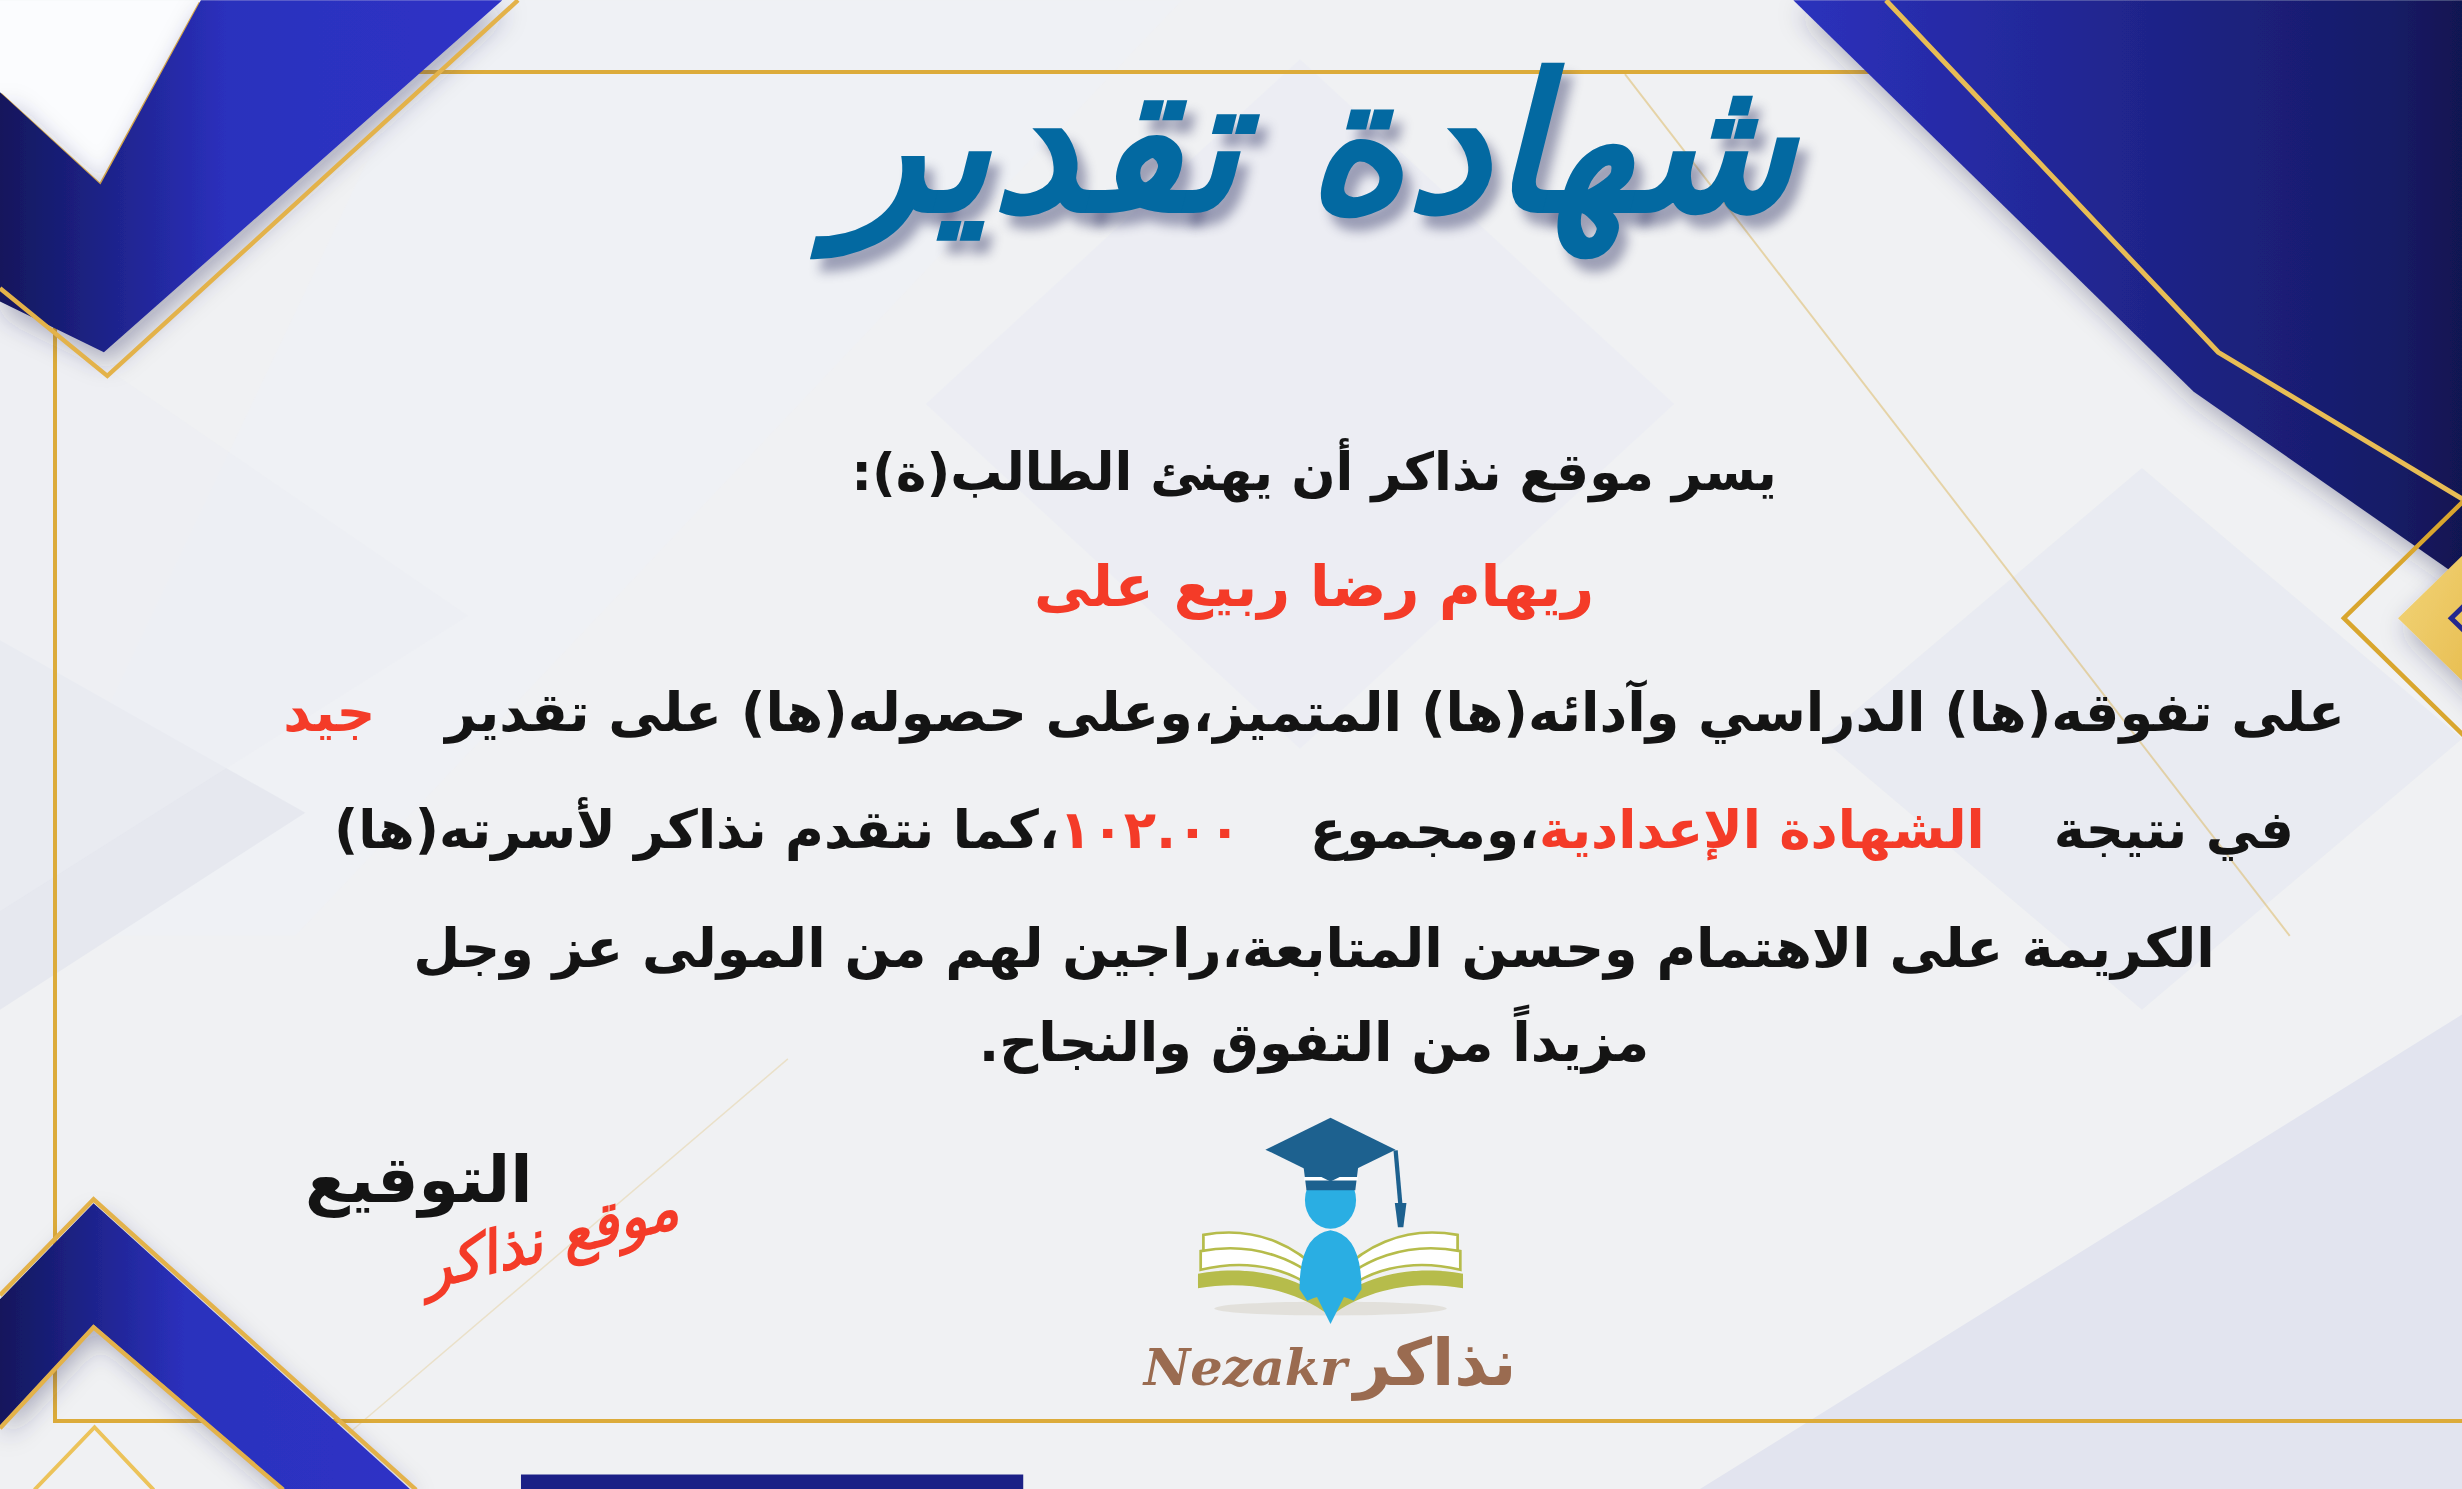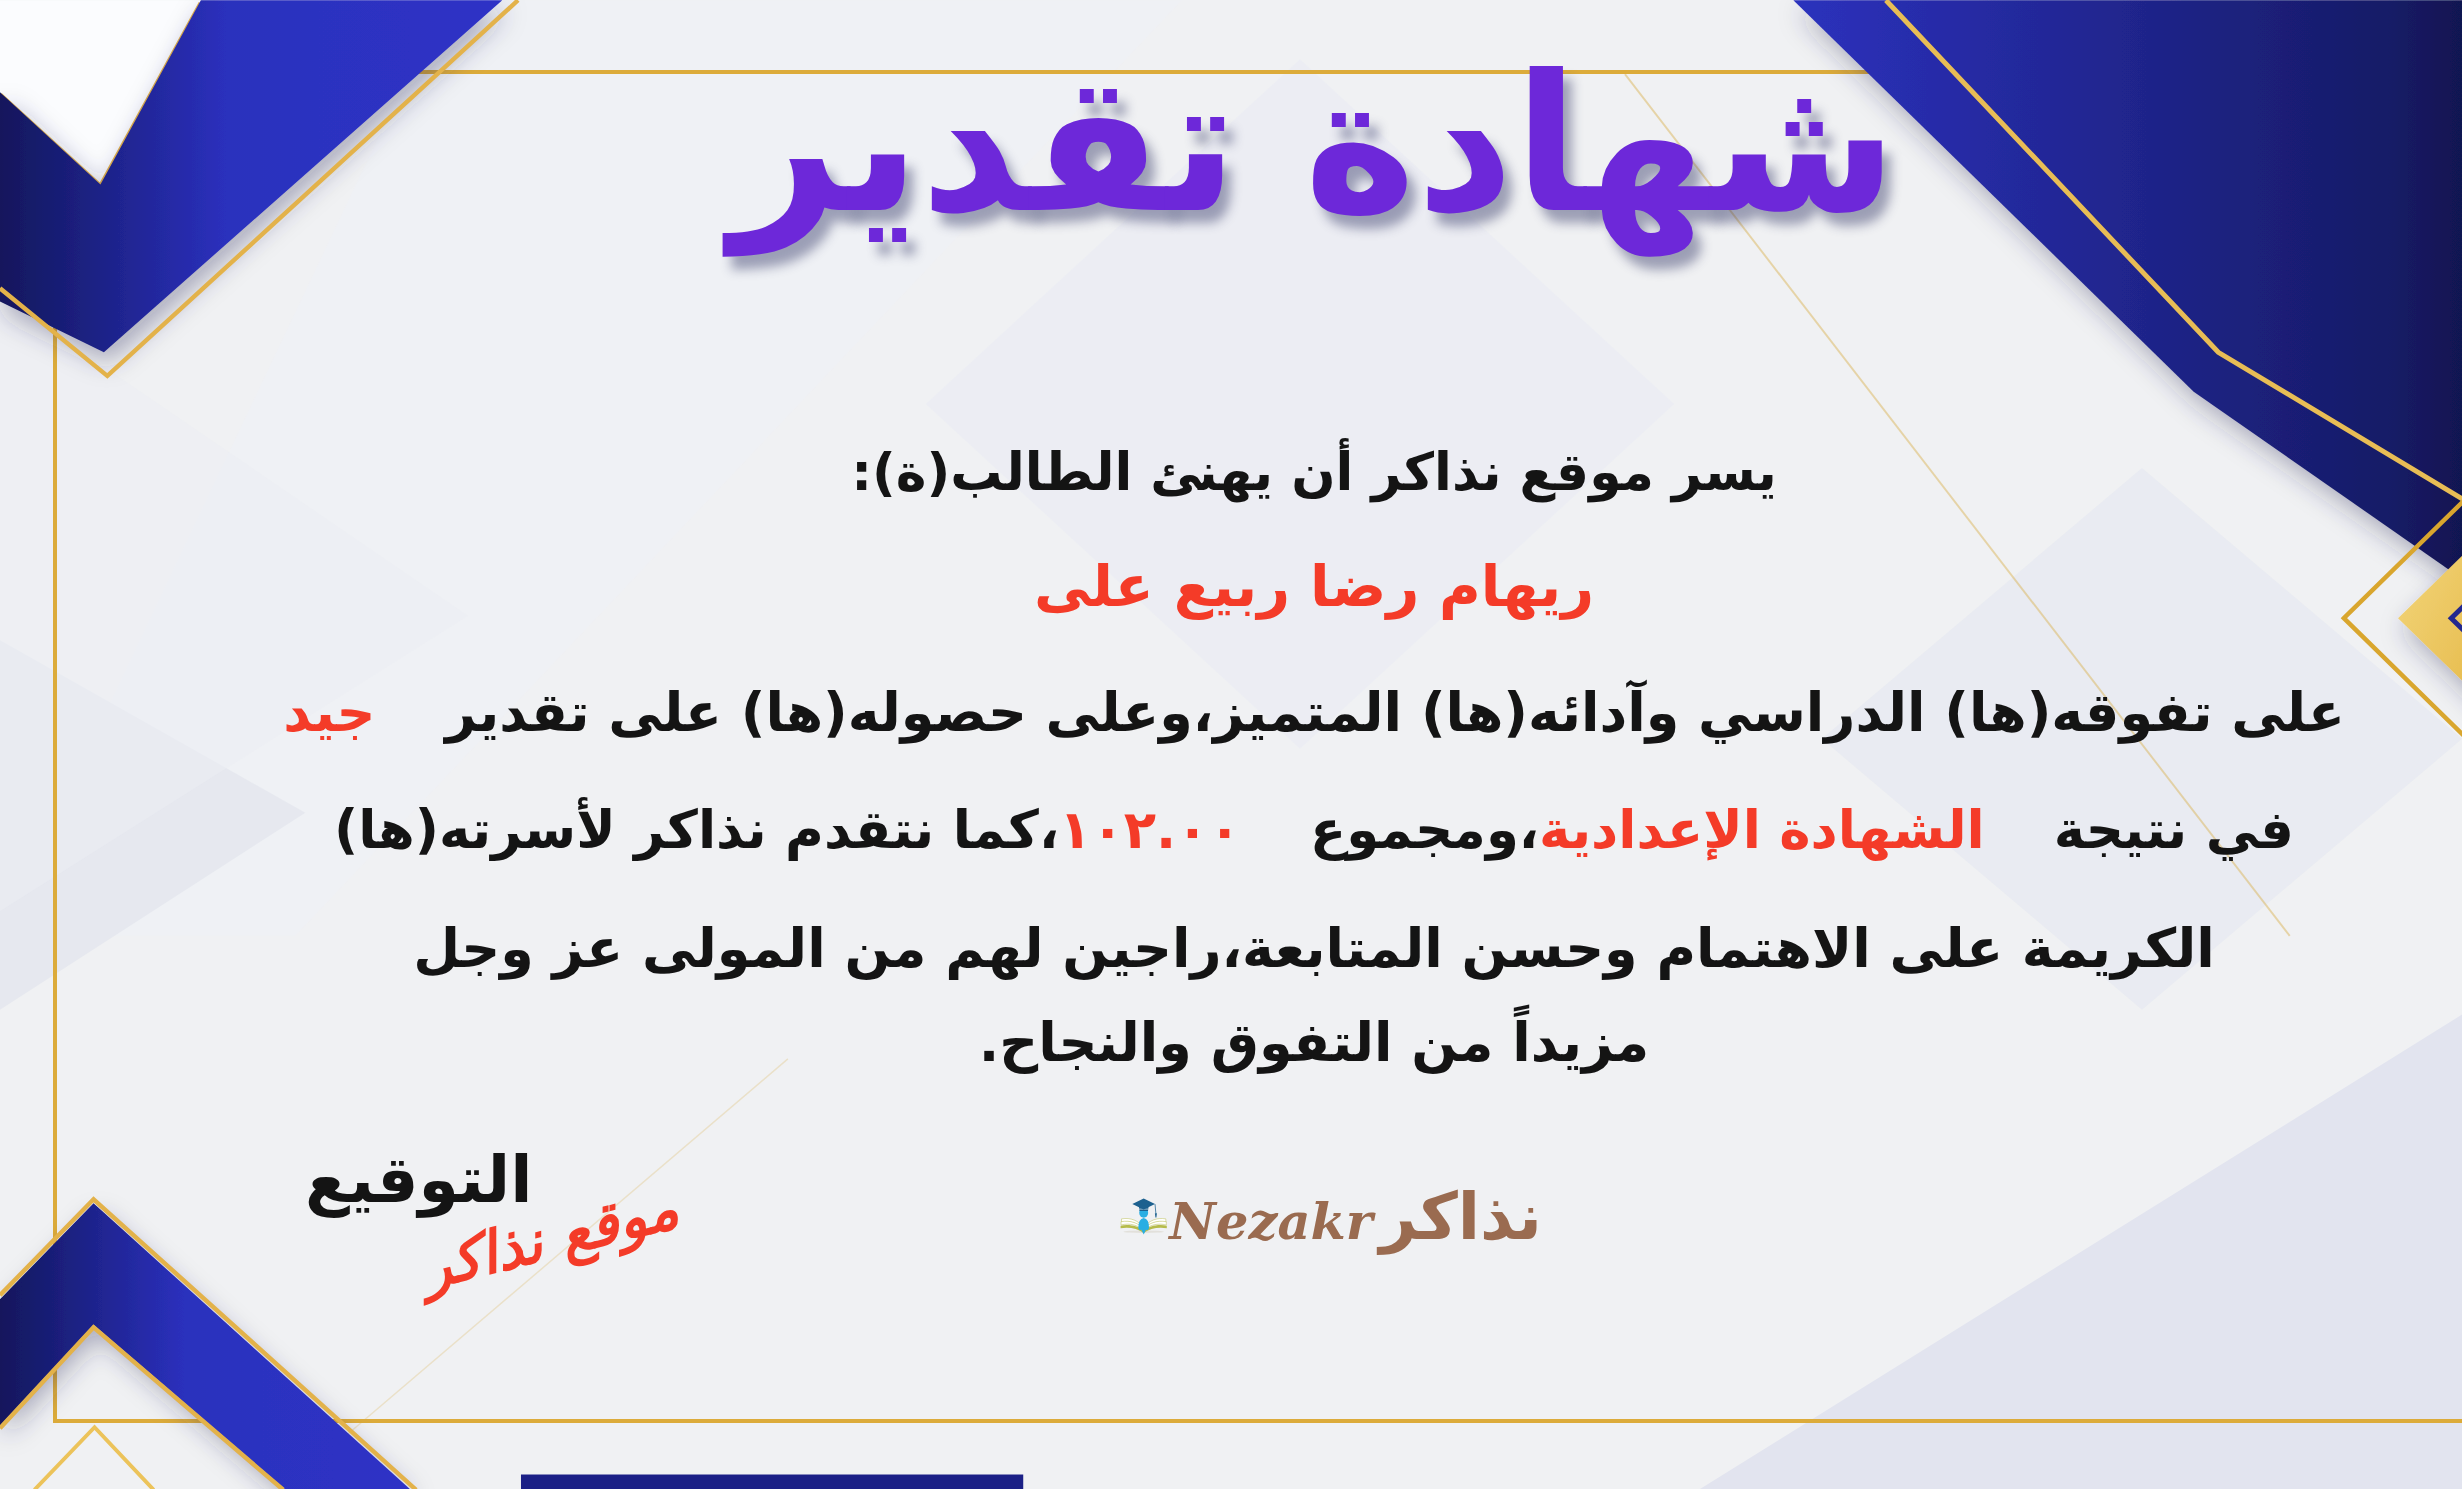--- a/index.html
+++ b/index.html
@@ -16,42 +16,42 @@
     position:absolute;left:53px;top:70px;right:53px;bottom:67px;
     border:4.9px solid #dcab3a;
     z-index:2;
   }
   .deco{z-index:3;}
   .bg{z-index:1;}
   
   .txt{position:absolute;direction:rtl;text-align:center;color:#141414;font-weight:700;white-space:nowrap;z-index:6;}
   .title{
     left:468px;right:468px;top:34px;
-    font-size:190px;letter-spacing:3px;
-    color:#6d28d9;
+    font-size:190px;font-style:italic;letter-spacing:3px;
+    color:#0369a1;
     text-shadow:8.9px 12.8px 10.8px rgba(40,45,95,.42);
   }
   .intro{left:148px;right:148px;top:442px;font-size:52px;}
   .name {left:148px;right:148px;top:553px;font-size:57px;color:#f43b28;}
   .l3{left:108px;right:108px;top:681px;font-size:54px;}
   .l4{left:74px;right:74px;top:799px;font-size:53px;}
   .l5{left:148px;right:148px;top:917px;font-size:54px;}
   .l6{left:148px;right:148px;top:1011px;font-size:54px;}
   .red{color:#f43b28;}
   .gap-r{margin-right:70px;}
   .gap-lr{margin-right:69px;}
   .sig-label{left:305px;top:1142px;font-size:65px;text-align:right;}
   .signature{
     left:414px;top:1237px;font-size:58px;color:#f43b28;
     font-style:italic;transform:rotate(-14deg);transform-origin:left top;
   }
   
   .logo{
     position:absolute;left:1118px;top:1107px;width:424px;z-index:6;
-    display:flex;align-items:center;
+    display:flex;flex-direction:column;align-items:center;
   }
   .logo-icon{width:295px;height:217px;}
   .logo-text{display:flex;direction:ltr;align-items:baseline;gap:6.9px;margin-top:1px;}
   .logo-latin{font-family:"DejaVu Serif",serif;font-style:italic;font-weight:700;font-size:51px;color:#9a6b50;}
   .logo-arabic{font-family:"DejaVu Sans",sans-serif;font-weight:700;font-size:65px;color:#9a6b50;direction:rtl;}
 </style>
 </head>
 <body>
 
 <div class="stage">

